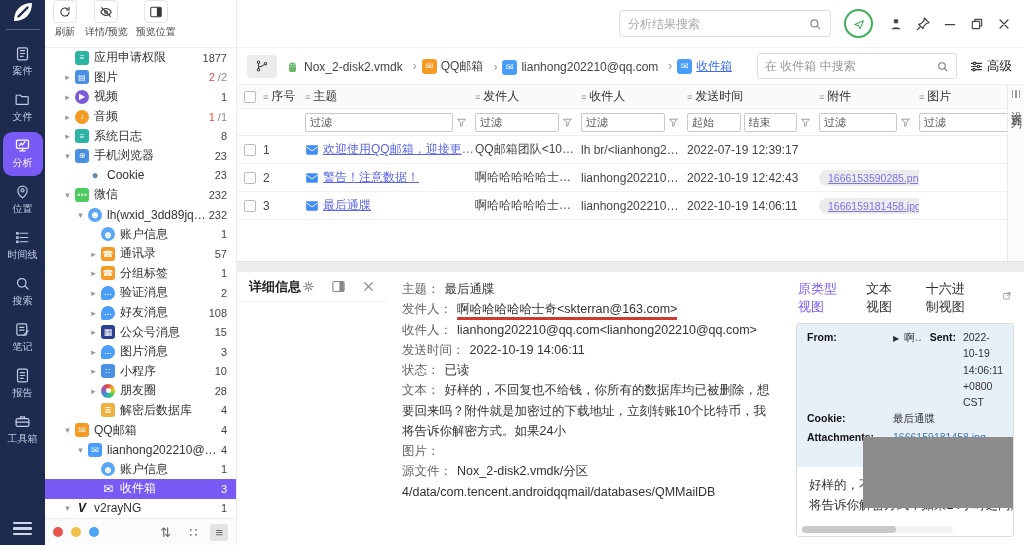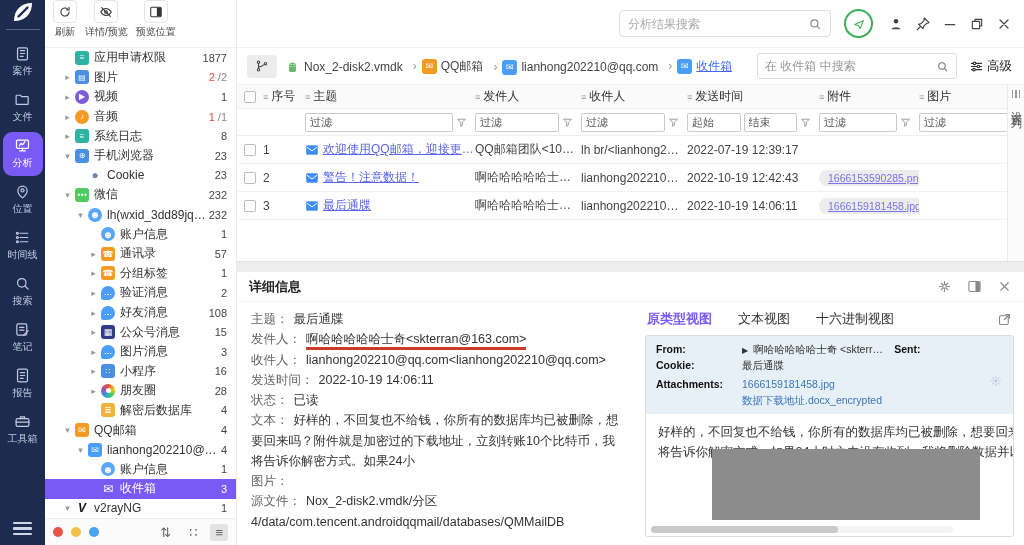--- a/index.html
+++ b/index.html
@@ -107,33 +107,33 @@
 .subj svg{width:14px;height:14px;flex-shrink:0}
 .subj a{color:#5a65e8;text-decoration:underline;white-space:nowrap;overflow:hidden;text-overflow:ellipsis;cursor:pointer}
 .pill{display:inline-block;background:#ececec;border-radius:9px;padding:2px 9px;font-size:10.5px;color:#7b74e8;text-decoration:underline;white-space:nowrap;cursor:pointer}
 .tfill{flex:1;background:#fff}
 .colstrip{width:17px;background:#fbfbfb;border-left:1px solid #e9e9e9;display:flex;flex-direction:column;align-items:center;padding-top:5px;gap:5px;color:#555;cursor:pointer}
 .bars4{width:9px;height:8px;background:repeating-linear-gradient(90deg,#999 0 1.5px,transparent 1.5px 3.5px)}
 .vtext{writing-mode:vertical-rl;font-size:11px;letter-spacing:3px}
 .gap{height:10px;background:#ededed}
 
 
-.detail{flex:1;background:#fff;display:flex;flex-direction:column;overflow:hidden}
+.detail{flex:1;background:#fff;display:flex;overflow:hidden}
 .dhead{height:30px;display:flex;align-items:center;padding:0 12px;border-bottom:1px solid #f2f2f2;flex-shrink:0}
 .dhead .dtitle{font-weight:bold;font-size:13px;color:#222}
 .dics{margin-left:auto;display:flex;gap:15px;color:#888}
 .dics .ic{width:15px;height:15px;cursor:pointer}
 .dbody{flex:1;display:flex;overflow:hidden}
 .dleft{width:404px;padding:7px 14px;overflow:hidden;font-size:12.5px;line-height:1.62;color:#333;flex-shrink:0}
 .dfield .lbl{color:#666;margin-right:5px}
 .mark{border-bottom:3px solid #cf3a2b;padding-bottom:1px}
 .dright{flex:1;display:flex;flex-direction:column;padding:2px 10px 8px 4px;overflow:hidden}
 .vtabs{display:flex;gap:26px;align-items:center;padding:6px 2px 7px;font-size:13px;color:#333;flex-shrink:0}
 .vtab{cursor:pointer}
-.vtab.active{color:#7a5af5;font-weight:bold}
+.vtab.active{color:#7a5af5;font-weight:normal}
 .ext{margin-left:auto;color:#888;width:15px;height:15px;cursor:pointer}
 .viewer{flex:1;border:1px solid #dcdcdc;border-radius:3px;background:#fff;display:flex;flex-direction:column;overflow:hidden;position:relative}
 .vbar{display:flex;align-items:center;border-bottom:1px solid #ddd;background:#fff;flex-shrink:0}
 .vbtn{padding:6px 13px;border-right:1px solid #ddd;font-size:10.5px;color:#333;cursor:pointer}
 .vinfo{margin-left:auto;margin-right:9px;width:15px;height:15px;color:#555;cursor:pointer}
 .ehdr{background:#e7eff7;padding:5px 10px 6px;font-size:10.5px;color:#333;flex-shrink:0}
 .erow{display:flex;line-height:1.55;align-items:baseline}
 .elbl{width:86px;font-weight:bold;color:#111;flex-shrink:0}
 .efrom{max-width:132px;white-space:nowrap;overflow:hidden;text-overflow:ellipsis}
 .fArr{color:#333;margin-right:5px;font-size:8px}
@@ -418,21 +418,21 @@
         <div class="trw" style="padding-left: 42px;">
     <span class="arrow">▸</span>
     <span class="ti ti-chatimg">…</span>
     <span class="tlabel">图片消息</span>
     <span class="tcount">3</span>
   </div>
         <div class="trw" style="padding-left: 42px;">
     <span class="arrow">▸</span>
     <span class="ti ti-mini">∷</span>
     <span class="tlabel">小程序</span>
-    <span class="tcount">16</span>
+    <span class="tcount">10</span>
   </div>
         <div class="trw" style="padding-left: 42px;">
     <span class="arrow">▸</span>
     <span class="ti ti-moments"></span>
     <span class="tlabel">朋友圈</span>
     <span class="tcount">28</span>
   </div>
         <div class="trw" style="padding-left: 42px;">
     <span class="arrow"></span>
     <span class="ti ti-dbdec">≣</span>
@@ -731,20 +731,21 @@
                 </svg>
               </span>
           </div>
           <div class="viewer">
             <div class="ehdr">
               <div class="erow">
                 <span class="elbl">From:</span>
                 <span class="fArr">▶</span>
                 <span class="efrom">啊哈哈哈哈哈士奇 &lt;skterran@16...</span>
                 <span class="slbl">Sent:</span>
+                <span>2022-10-19 14:06:11 +0800 CST</span>
               </div>
               <div class="erow">
                 <span class="elbl">Cookie:</span>
                 <span>最后通牒</span>
               </div>
               <div class="erow">
                 <span class="elbl">Attachments:</span>
                 <span id="alinks"><span class="alink">1666159181458.jpg</span><span class="alink">数据下载地址.docx_encrypted</span></span>
                 <span class="agear">
                     <svg viewBox="0 0 24 24" fill="currentColor">

